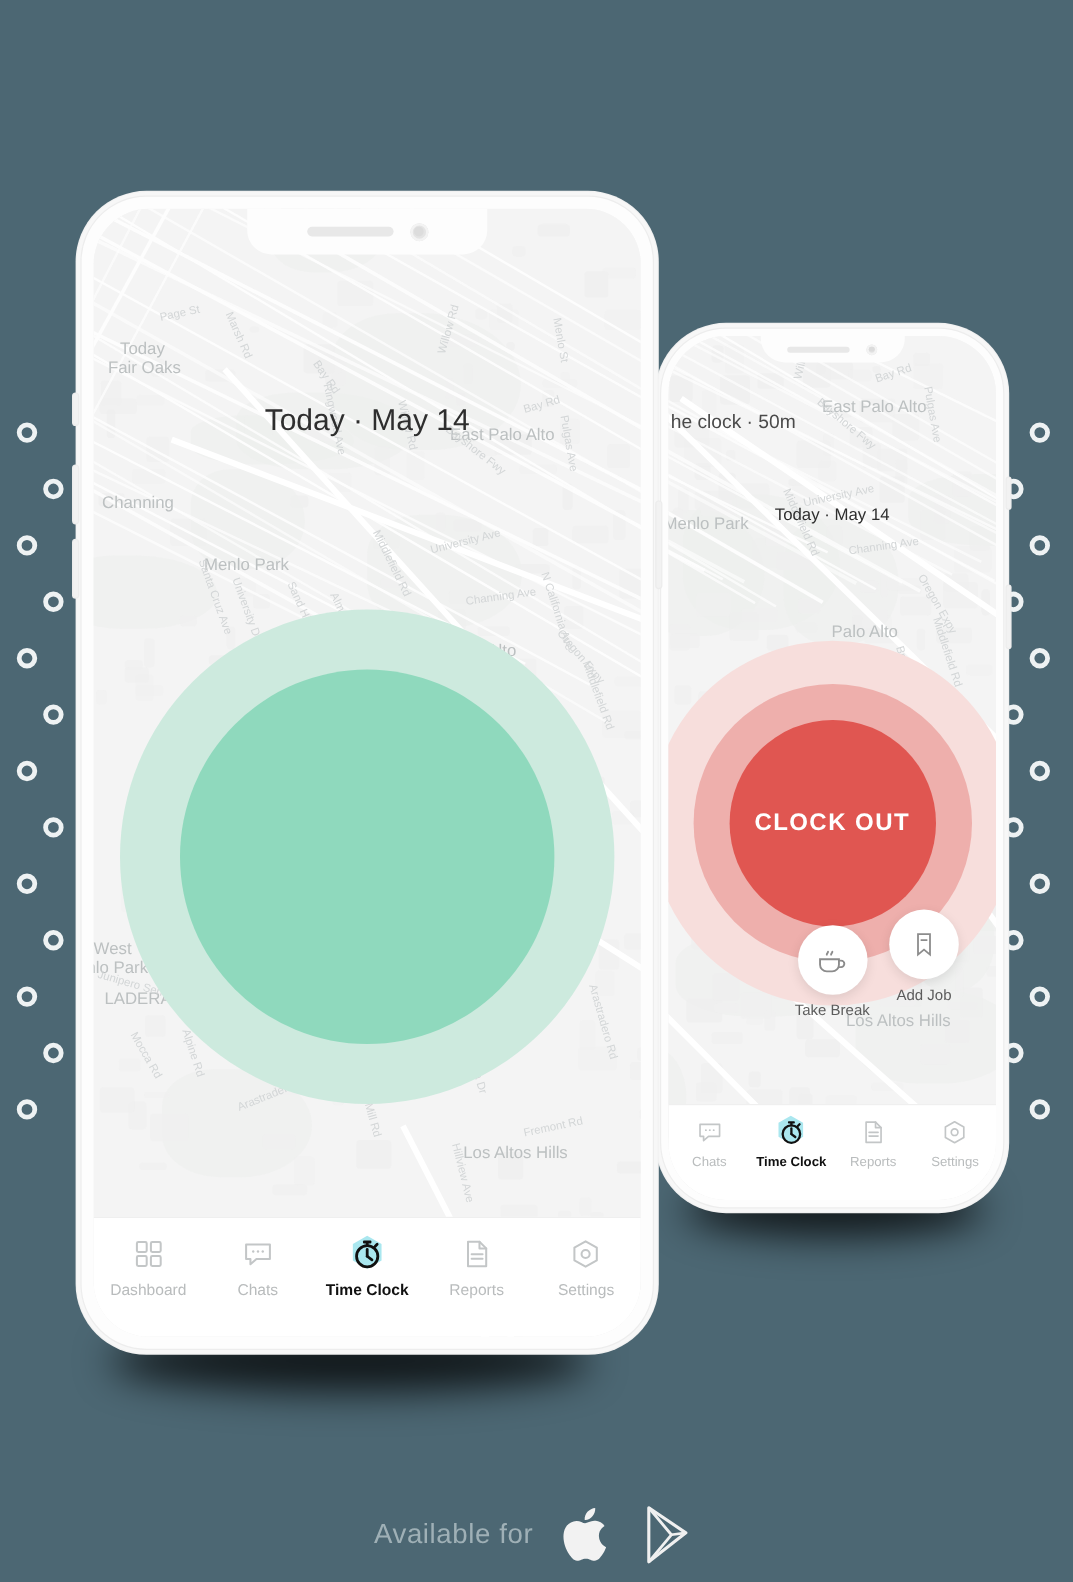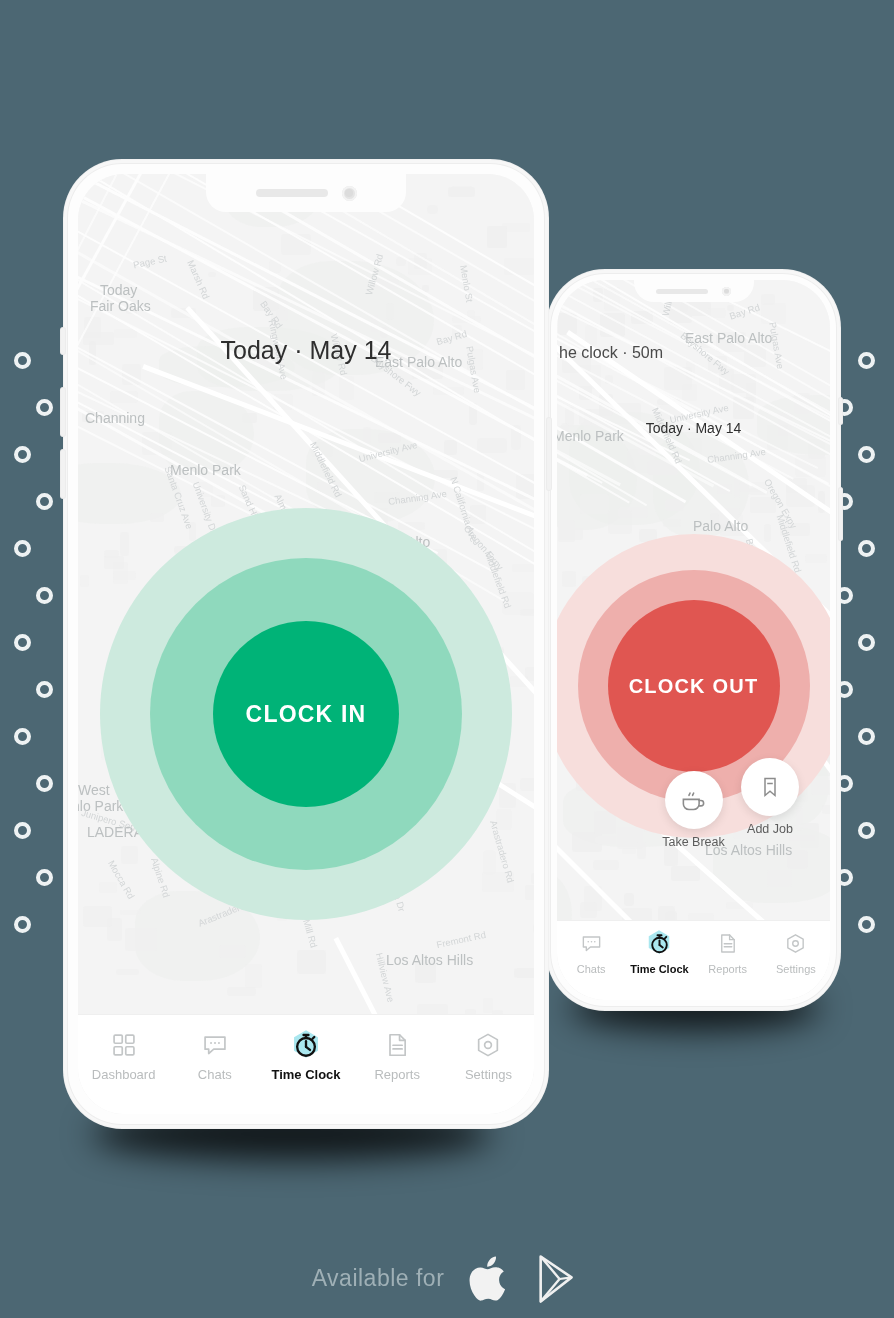--- a/index.html
+++ b/index.html
@@ -807,21 +807,20 @@
           <div class="map-label small" style="left: 358px; top: 760px; transform: rotate(-12deg);">Fremont Rd</div>
           <div class="map-label small" style="left: 282px; top: 798px; transform: rotate(76deg);">Hillview Ave</div>
           <div class="map-label small" style="left: 392px; top: 672px; transform: rotate(74deg);">Arastradero Rd</div>
         </div>
 
       <div class="date-head" style="top:162px; font-size:25px;">Today · May 14</div>
 
       <div class="pulse-wrap" style="left:0; right:0; top:330px; height:420px;">
         <div class="pulse" style="width:412px;height:412px;background:#cdeade;"></div>
         <div class="pulse" style="width:312px;height:312px;background:#8fd9bd;"></div>
-        <button class="clock-btn" style="width:186px;height:186px;background:#00b377;font-size:23px;">CLOCK IN</button>
       </div>
 
       <div class="tabbar" id="front-tabbar" style="height:100px; padding-top:14px;">
           <div class="tab">
             <div class="ico" style="height: 32px;">
               <svg width="28" height="28" viewBox="0 0 24 24" fill="none" stroke="#c3c6c7" stroke-width="1.45" stroke-linecap="round" stroke-linejoin="round">
                 <rect x="3.5" y="3.5" width="7" height="7" rx="1"></rect>
                 <rect x="13.5" y="3.5" width="7" height="7" rx="1"></rect>
        <rect x="3.5" y="13.5" width="7" height="7" rx="1"></rect>
                 <rect x="13.5" y="13.5" width="7" height="7" rx="1"></rect>

